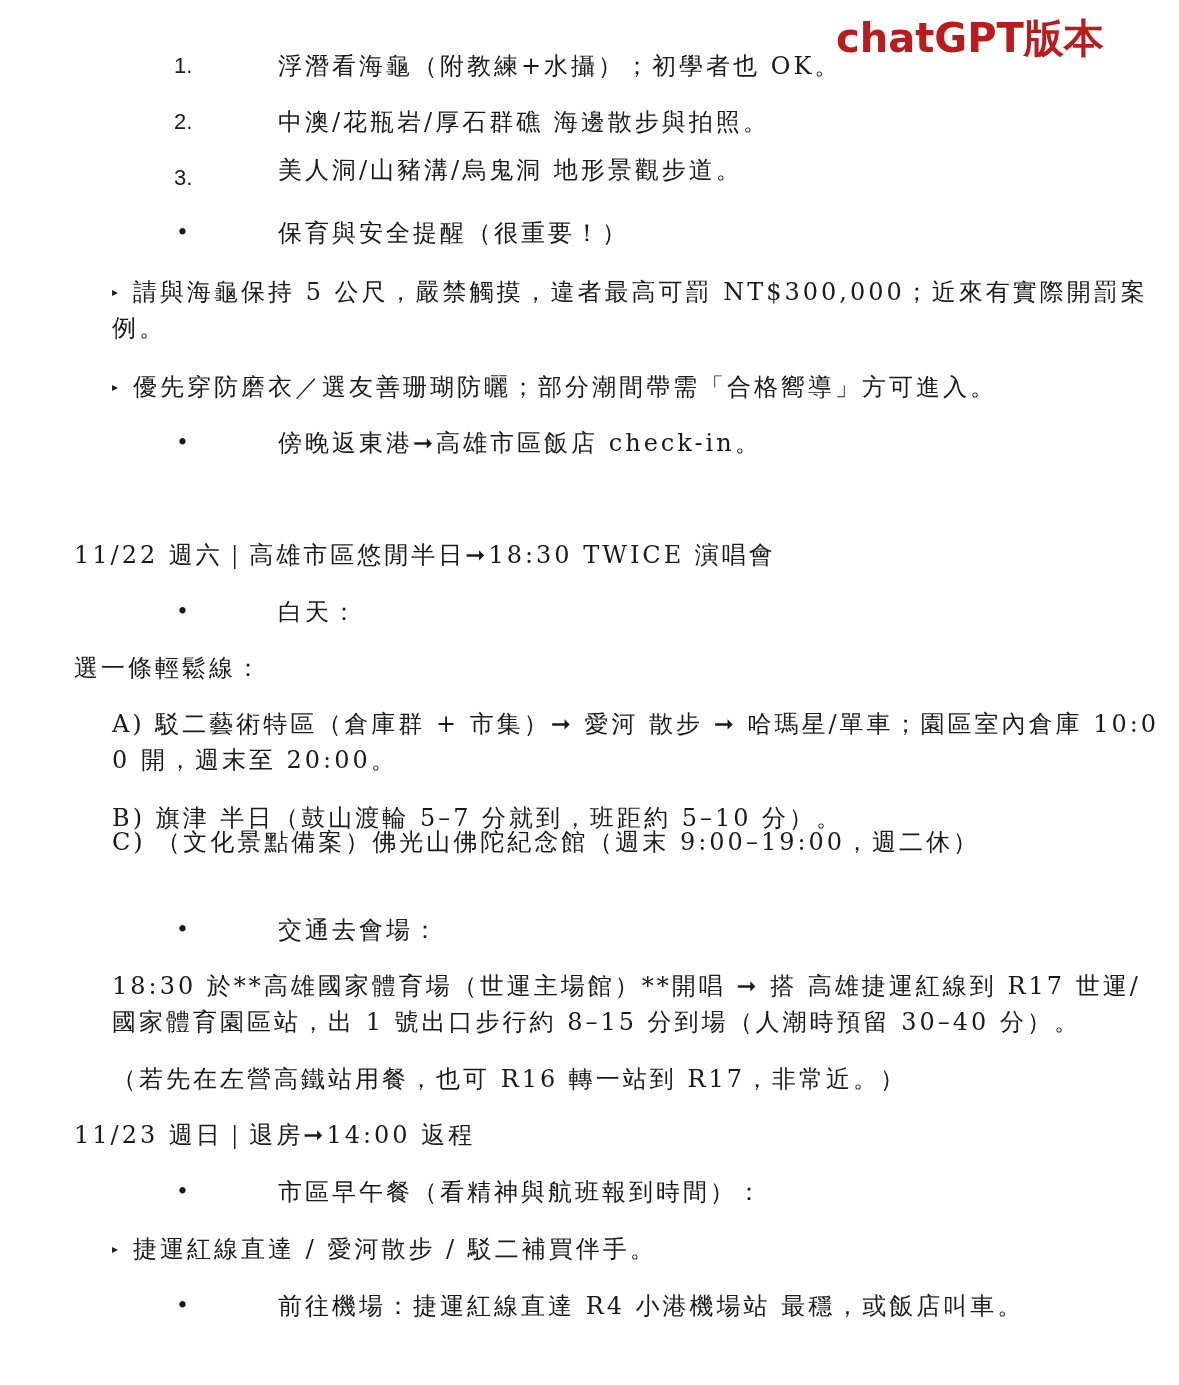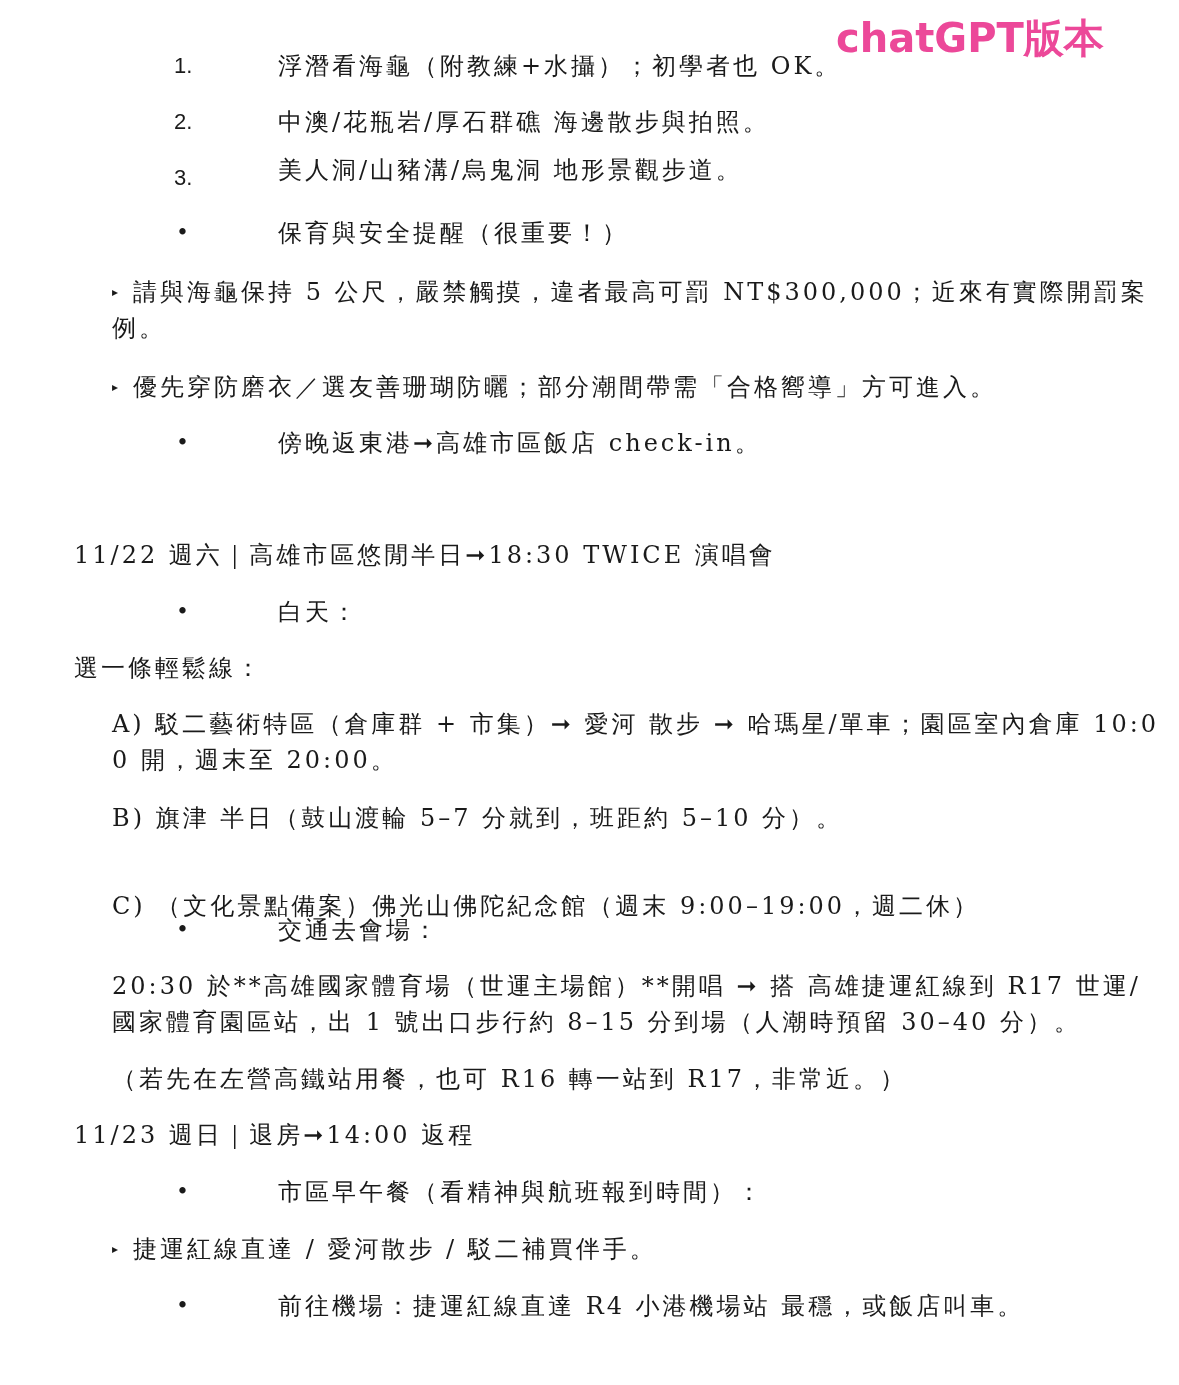--- a/index.html
+++ b/index.html
@@ -15,21 +15,21 @@
     font-family: "DejaVu Serif", "Liberation Serif", serif;
     color: #1a1a1a;
   }
   .watermark {
     position: absolute;
     left: 836px;
     top: 12px;
     font-family: "DejaVu Sans", "Liberation Sans", sans-serif;
     font-weight: bold;
     font-size: 40px;
-    color: #ec4899;
+    color: #b91c1c;
     letter-spacing: 0px;
     line-height: 52px;
   }
   .line {
     position: absolute;
     font-size: 24px;
     line-height: 36px;
     white-space: nowrap;
     letter-spacing: 3px;
   }
@@ -101,26 +101,26 @@
 
 <span class="line flush" style="top:537px">11/22 週六｜高雄市區悠閒半日➞18:30 TWICE 演唱會</span>
 
 <span class="dot" style="top:594px">•</span>
 <span class="line indent-text" style="top:594px">白天：</span>
 
 <span class="line flush" style="top:650px">選一條輕鬆線：</span>
 
 <div class="wrap" style="top:706px">A) 駁二藝術特區（倉庫群 + 市集）➞ 愛河 散步 ➞ 哈瑪星/單車；園區室內倉庫 10:00 開，週末至 20:00。</div>
 <div class="wrap" style="top:800px">B) 旗津 半日（鼓山渡輪 5–7 分就到，班距約 5–10 分）。</div>
-<div class="wrap" style="top:888px">C) （文化景點備案）佛光山佛陀紀念館（週末 9:00–19:00，週二休）</div>
+<div class="wrap" style="top:824px">C) （文化景點備案）佛光山佛陀紀念館（週末 9:00–19:00，週二休）</div>
 
 <span class="dot" style="top:912px">•</span>
 <span class="line indent-text" style="top:912px">交通去會場：</span>
 
-<div class="wrap" style="top:968px">20:30 於**高雄國家體育場（世運主場館）**開唱 ➞ 搭 高雄捷運紅線到 R17 世運/國家體育園區站，出 1 號出口步行約 8–15 分到場（人潮時預留 30–40 分）。</div>
+<div class="wrap" style="top:968px">18:30 於**高雄國家體育場（世運主場館）**開唱 ➞ 搭 高雄捷運紅線到 R17 世運/國家體育園區站，出 1 號出口步行約 8–15 分到場（人潮時預留 30–40 分）。</div>
 <div class="wrap" style="top:1061px">（若先在左營高鐵站用餐，也可 R16 轉一站到 R17，非常近。）</div>
 
 <span class="line flush" style="top:1117px">11/23 週日｜退房➞14:00 返程</span>
 
 <span class="dot" style="top:1174px">•</span>
 <span class="line indent-text" style="top:1174px">市區早午餐（看精神與航班報到時間）：</span>
 
 <div class="wrap" style="top:1231px">
   <span class="tri">▸</span><span>捷運紅線直達 / 愛河散步 / 駁二補買伴手。</span>
 </div>

